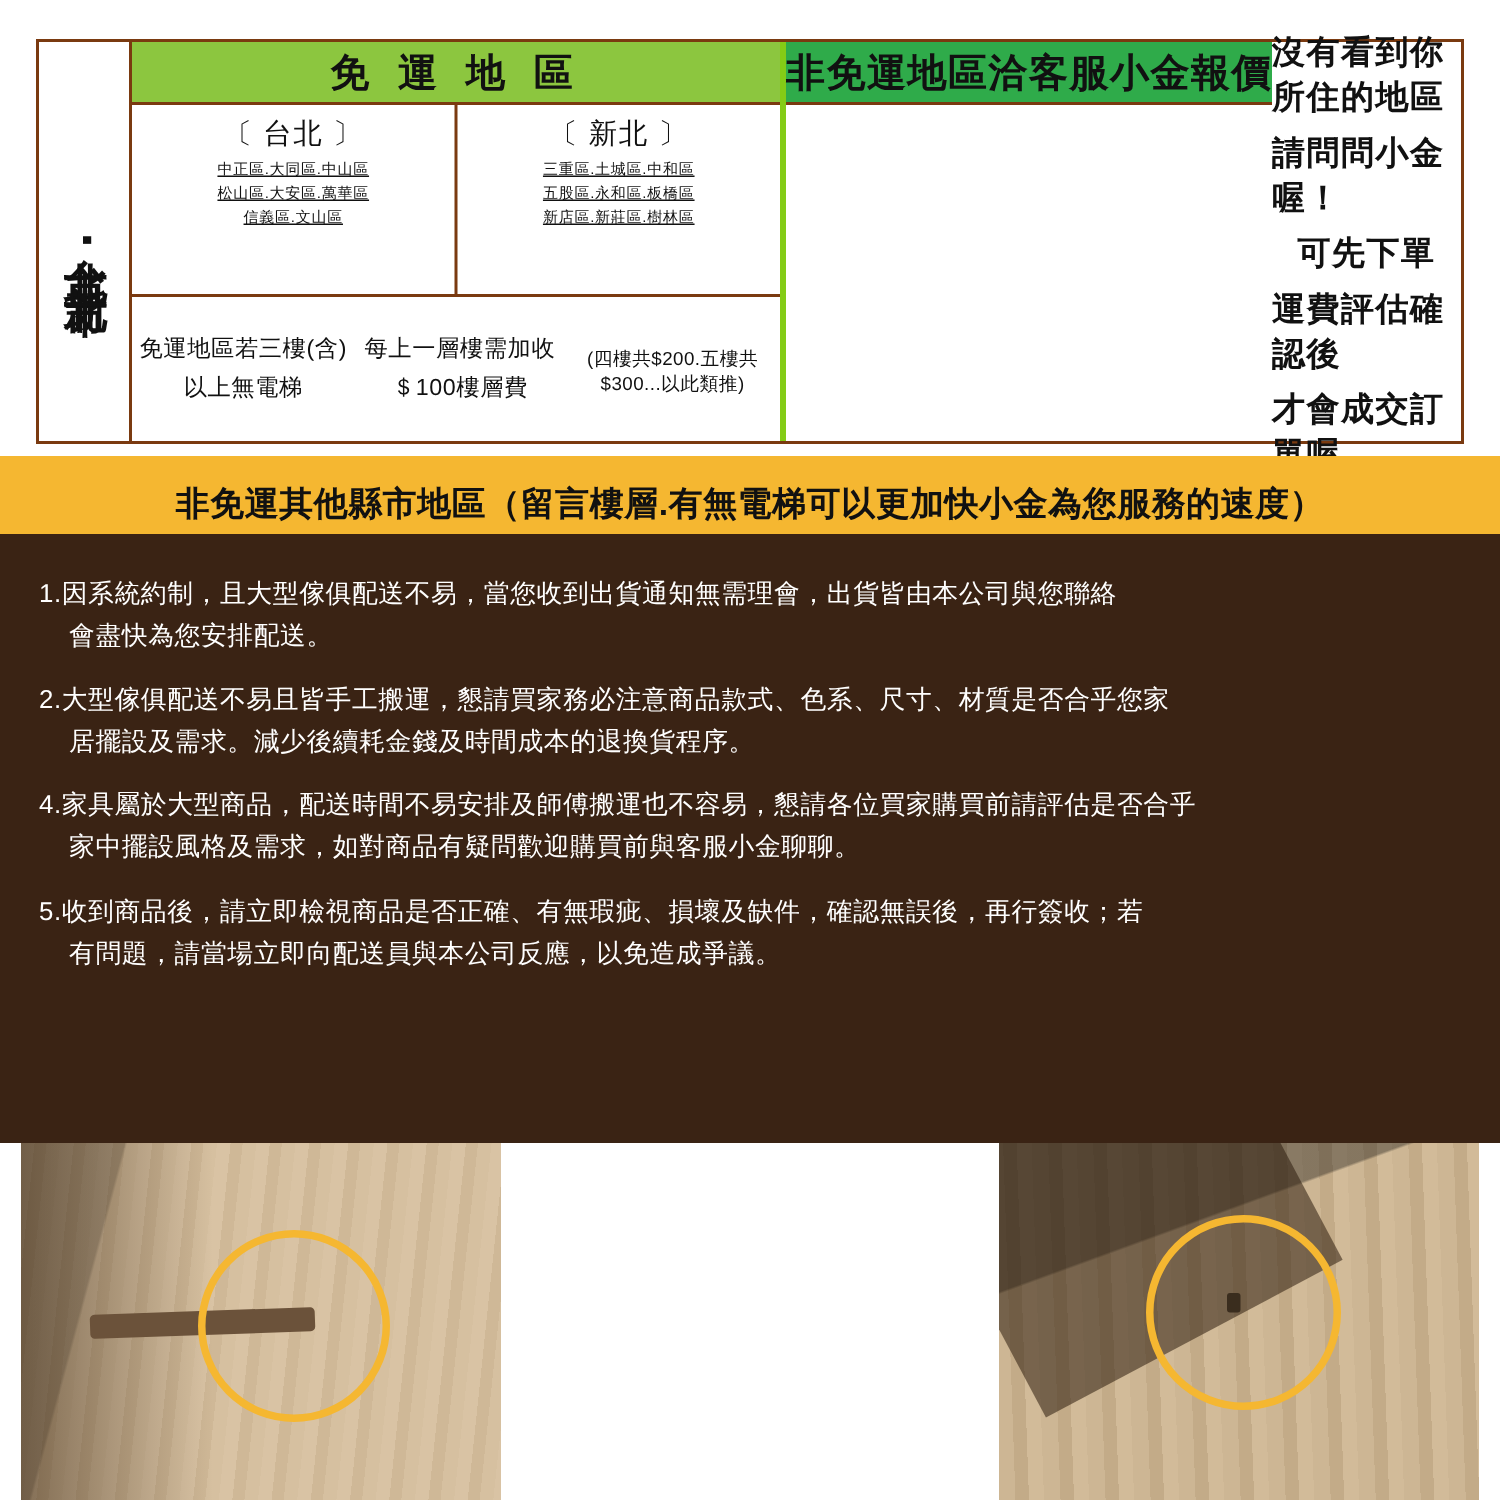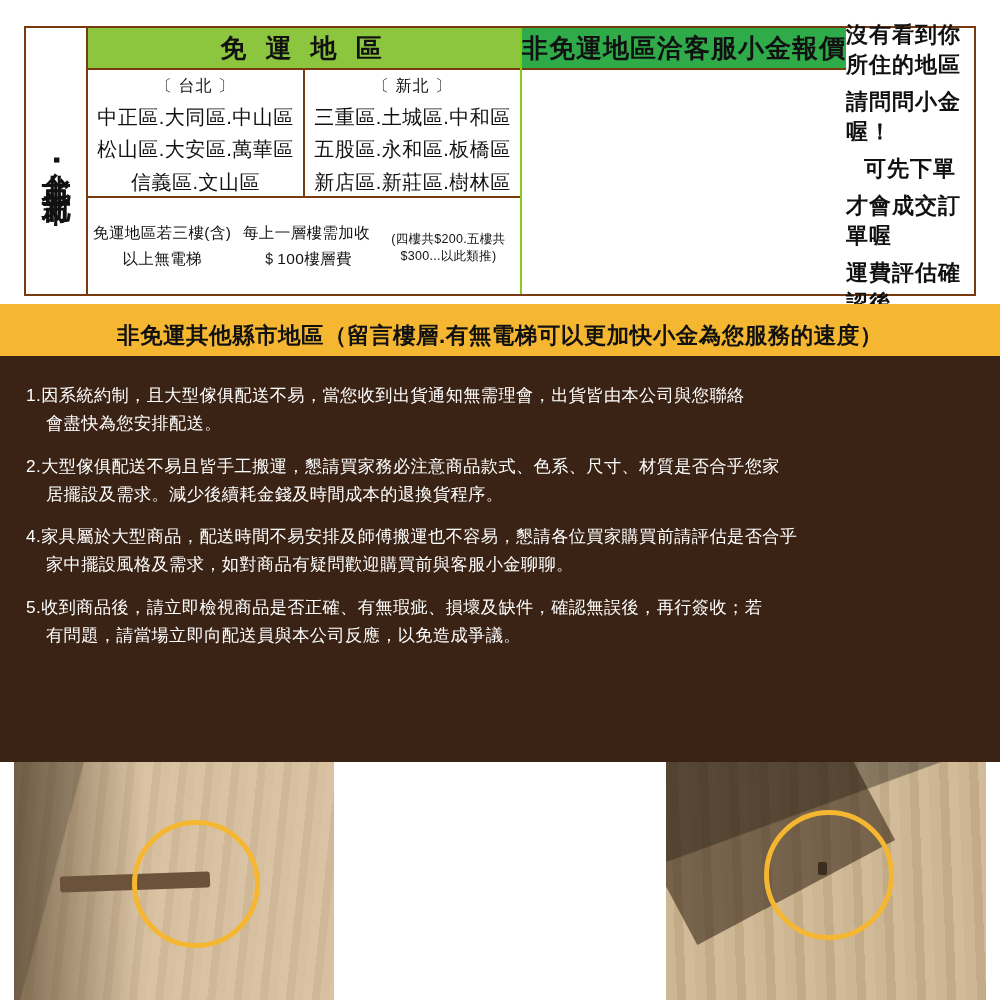--- a/index.html
+++ b/index.html
@@ -23,43 +23,43 @@
     width:60px;flex:0 0 60px;
     border-right:2px solid #7a3a10;
     display:flex;align-items:center;justify-content:center;
   }
   .ship-left span{
     font-size:29px;font-weight:bold;color:#111;
     writing-mode:vertical-rl;letter-spacing:2px;line-height:1.15;
   }
   .ship-mid{
     flex:0 0 432px;width:432px;display:flex;flex-direction:column;
-    border-right:2px solid #84cc16;
+    border-right:4px solid #84cc16;
   }
   .ship-right{
     flex:1;display:flex;flex-direction:row;
   }
   .hdr-green{
     background:#8cc63f;color:#111;font-size:26px;font-weight:bold;
     text-align:center;letter-spacing:6px;
     height:40px;line-height:40px;
     border-bottom:2px solid #7a3a10;
   }
   .hdr-green.dark{background:#2fab4a;color:#111;letter-spacing:1px;}
   .free-cols{
     display:flex;flex:0 0 126px;height:126px;
     border-bottom:2px solid #7a3a10;
   }
   .free-col{
     flex:1;display:flex;flex-direction:column;align-items:center;
     justify-content:flex-start;padding-top:6px;
   }
   .free-col:first-child{border-right:2px solid #7a3a10;}
-  .free-col .cap{font-size:16px;color:#111;margin-bottom:4px;letter-spacing:1px;}
-  .free-col .ln{font-size:20px;color:#111;line-height:1.62;letter-spacing:.5px;}
+  .free-col .cap{font-size:19px;color:#111;margin-bottom:4px;letter-spacing:1px;}
+  .free-col .ln{font-size:10px;color:#111;line-height:1.62;letter-spacing:.5px;text-decoration:underline;}
   .fee-box{
     flex:1;display:flex;align-items:center;
     justify-content:center;text-align:center;padding:4px 2px;
   }
   .fee-box .l1{font-size:15.5px;color:#111;line-height:1.7;letter-spacing:.4px;}
   .fee-box .l3{font-size:12.5px;color:#111;margin-top:4px;letter-spacing:.3px;}
   .right-body{
     flex:1;display:flex;flex-direction:column;align-items:center;
     justify-content:center;gap:7px;padding:24px 0 8px;
   }
@@ -166,22 +166,22 @@
         <div class="l3">(四樓共$200.五樓共$300...以此類推)</div>
       </div>
     </div>
 
     <div class="ship-right">
       <div class="hdr-green dark">非免運地區洽客服小金報價</div>
       <div class="right-body">
         <div>沒有看到你所住的地區</div>
         <div>請問問小金喔！</div>
         <div>可先下單</div>
+        <div>運費評估確認後</div>
         <div>才會成交訂單喔</div>
-        <div>運費評估確認後</div>
       </div>
     </div>
   </div>
 
   <div class="banner">非免運其他縣市地區（留言樓層.有無電梯可以更加快小金為您服務的速度）</div>
 
   <div class="notes">
     <div class="note">
       <span>1.因系統約制，且大型傢俱配送不易，當您收到出貨通知無需理會，出貨皆由本公司與您聯絡</span>
       <span class="ind">會盡快為您安排配送。</span>

